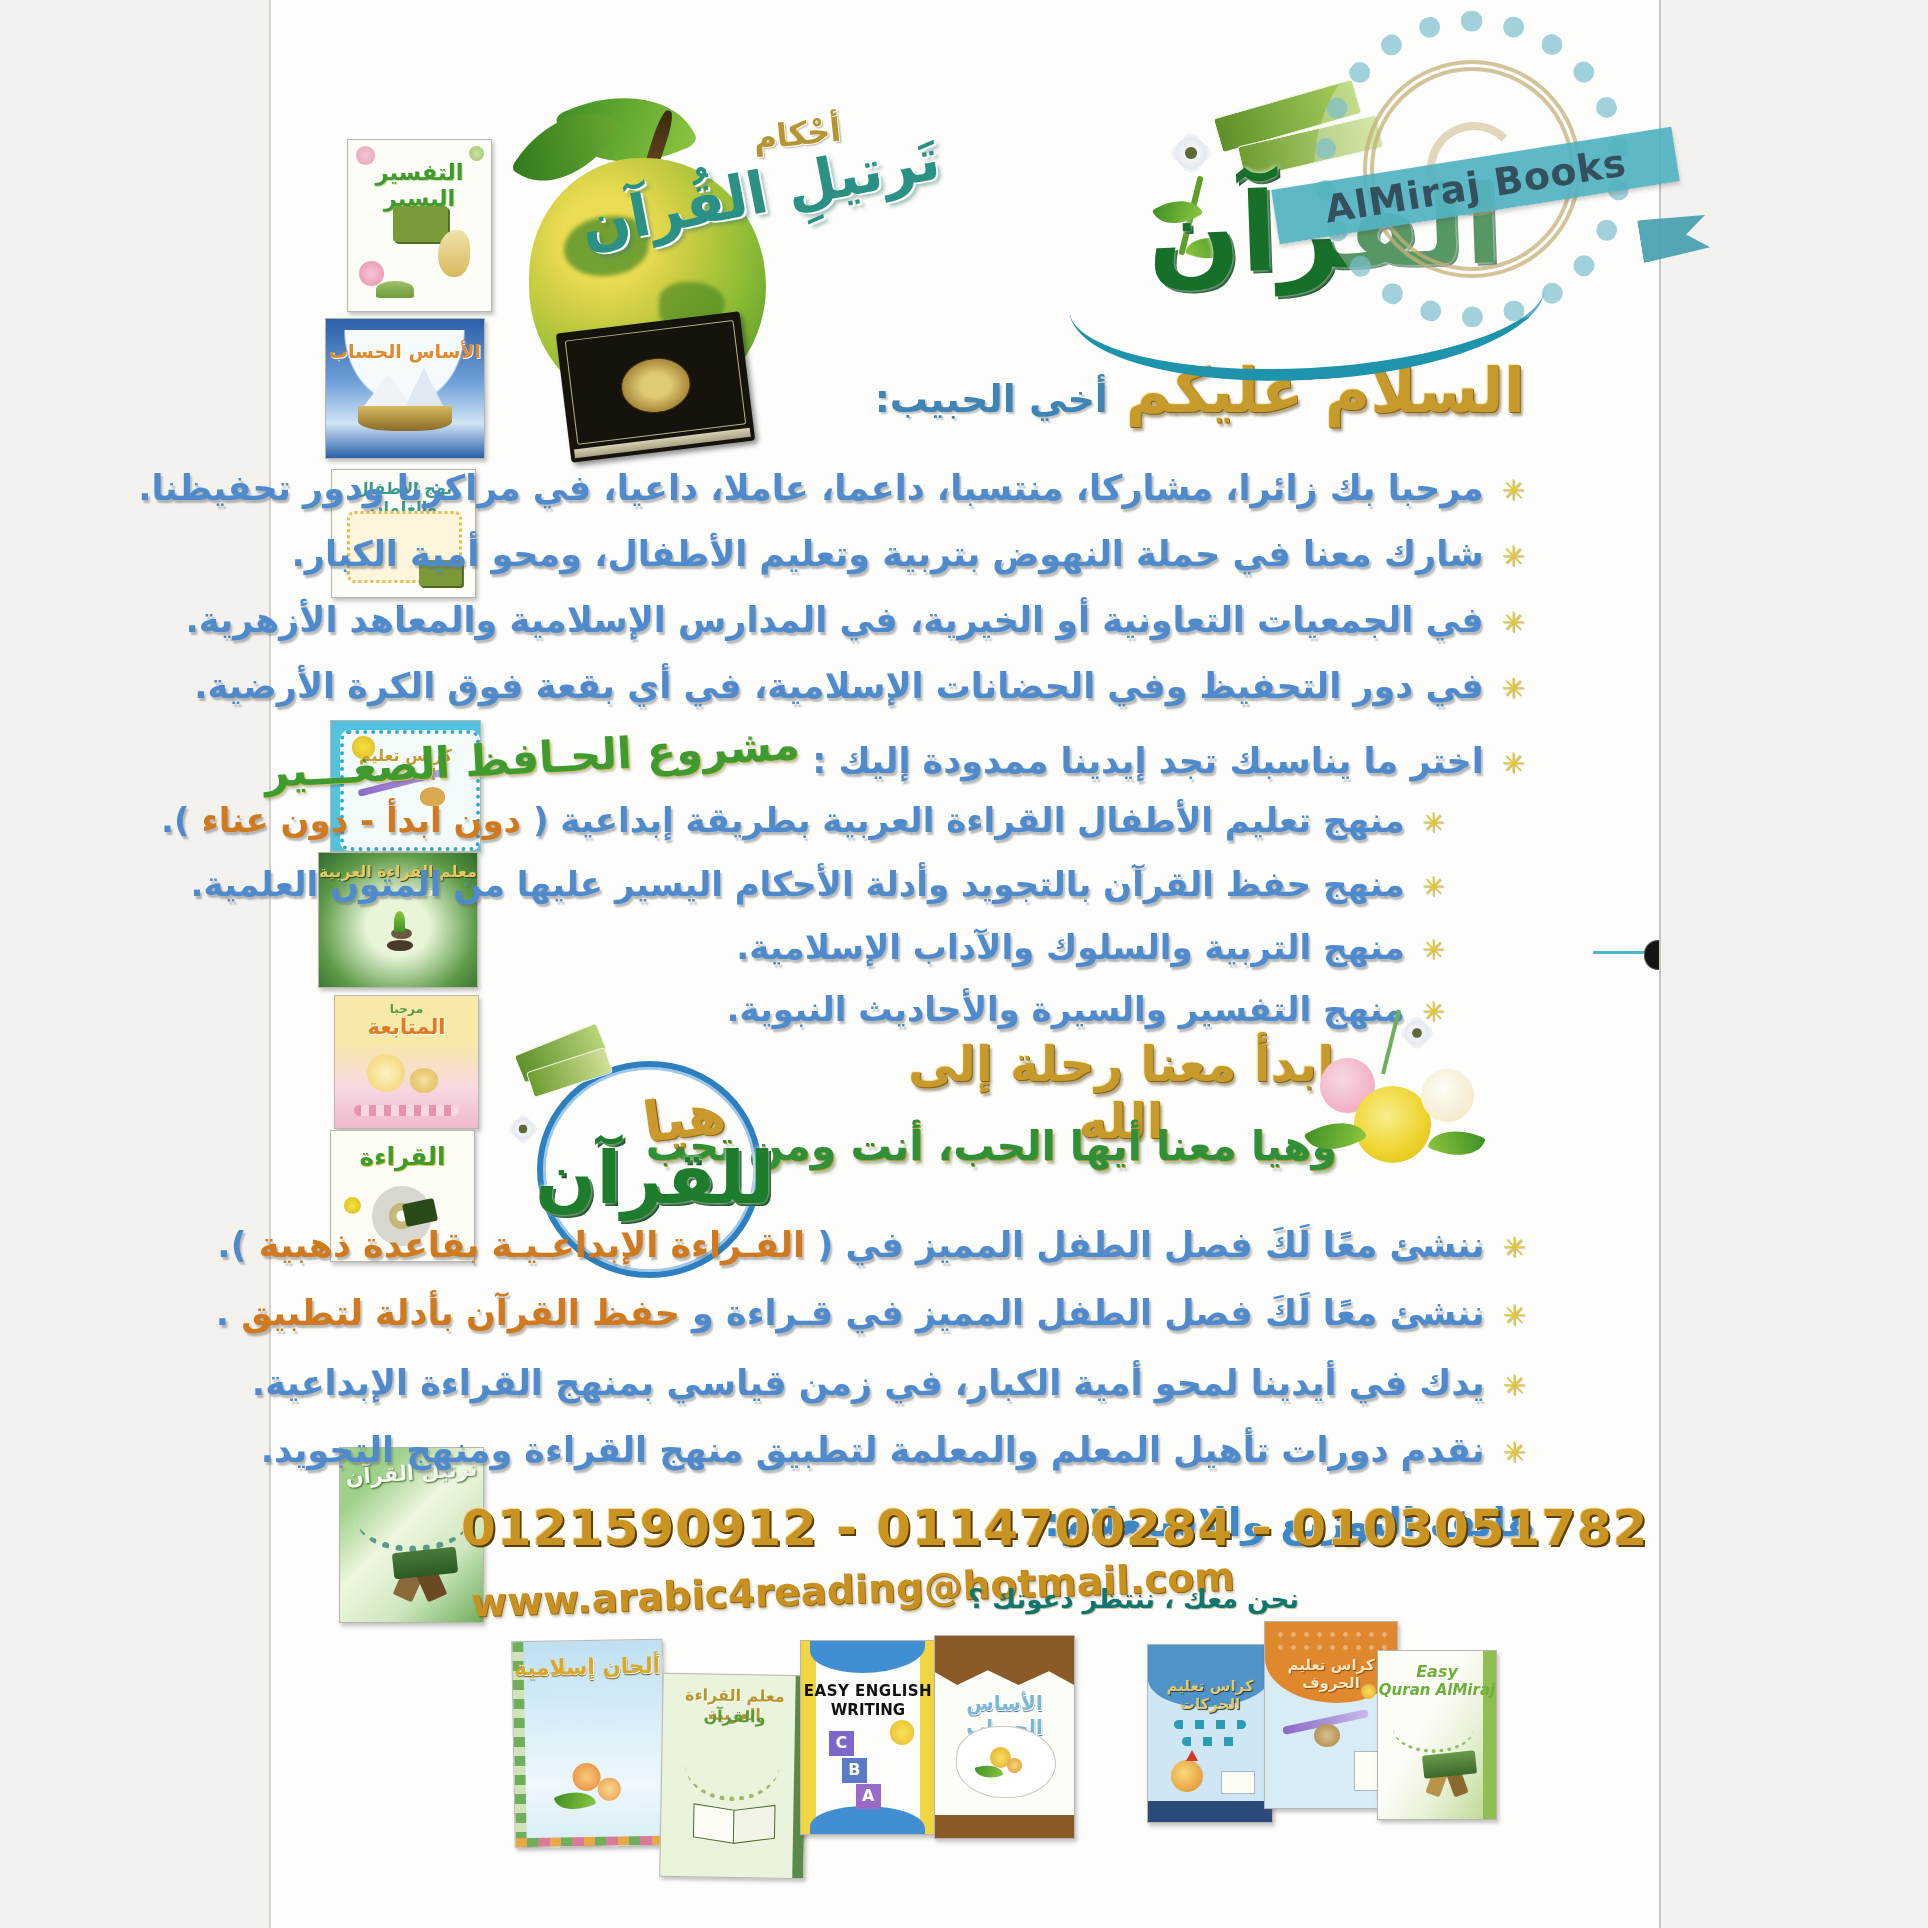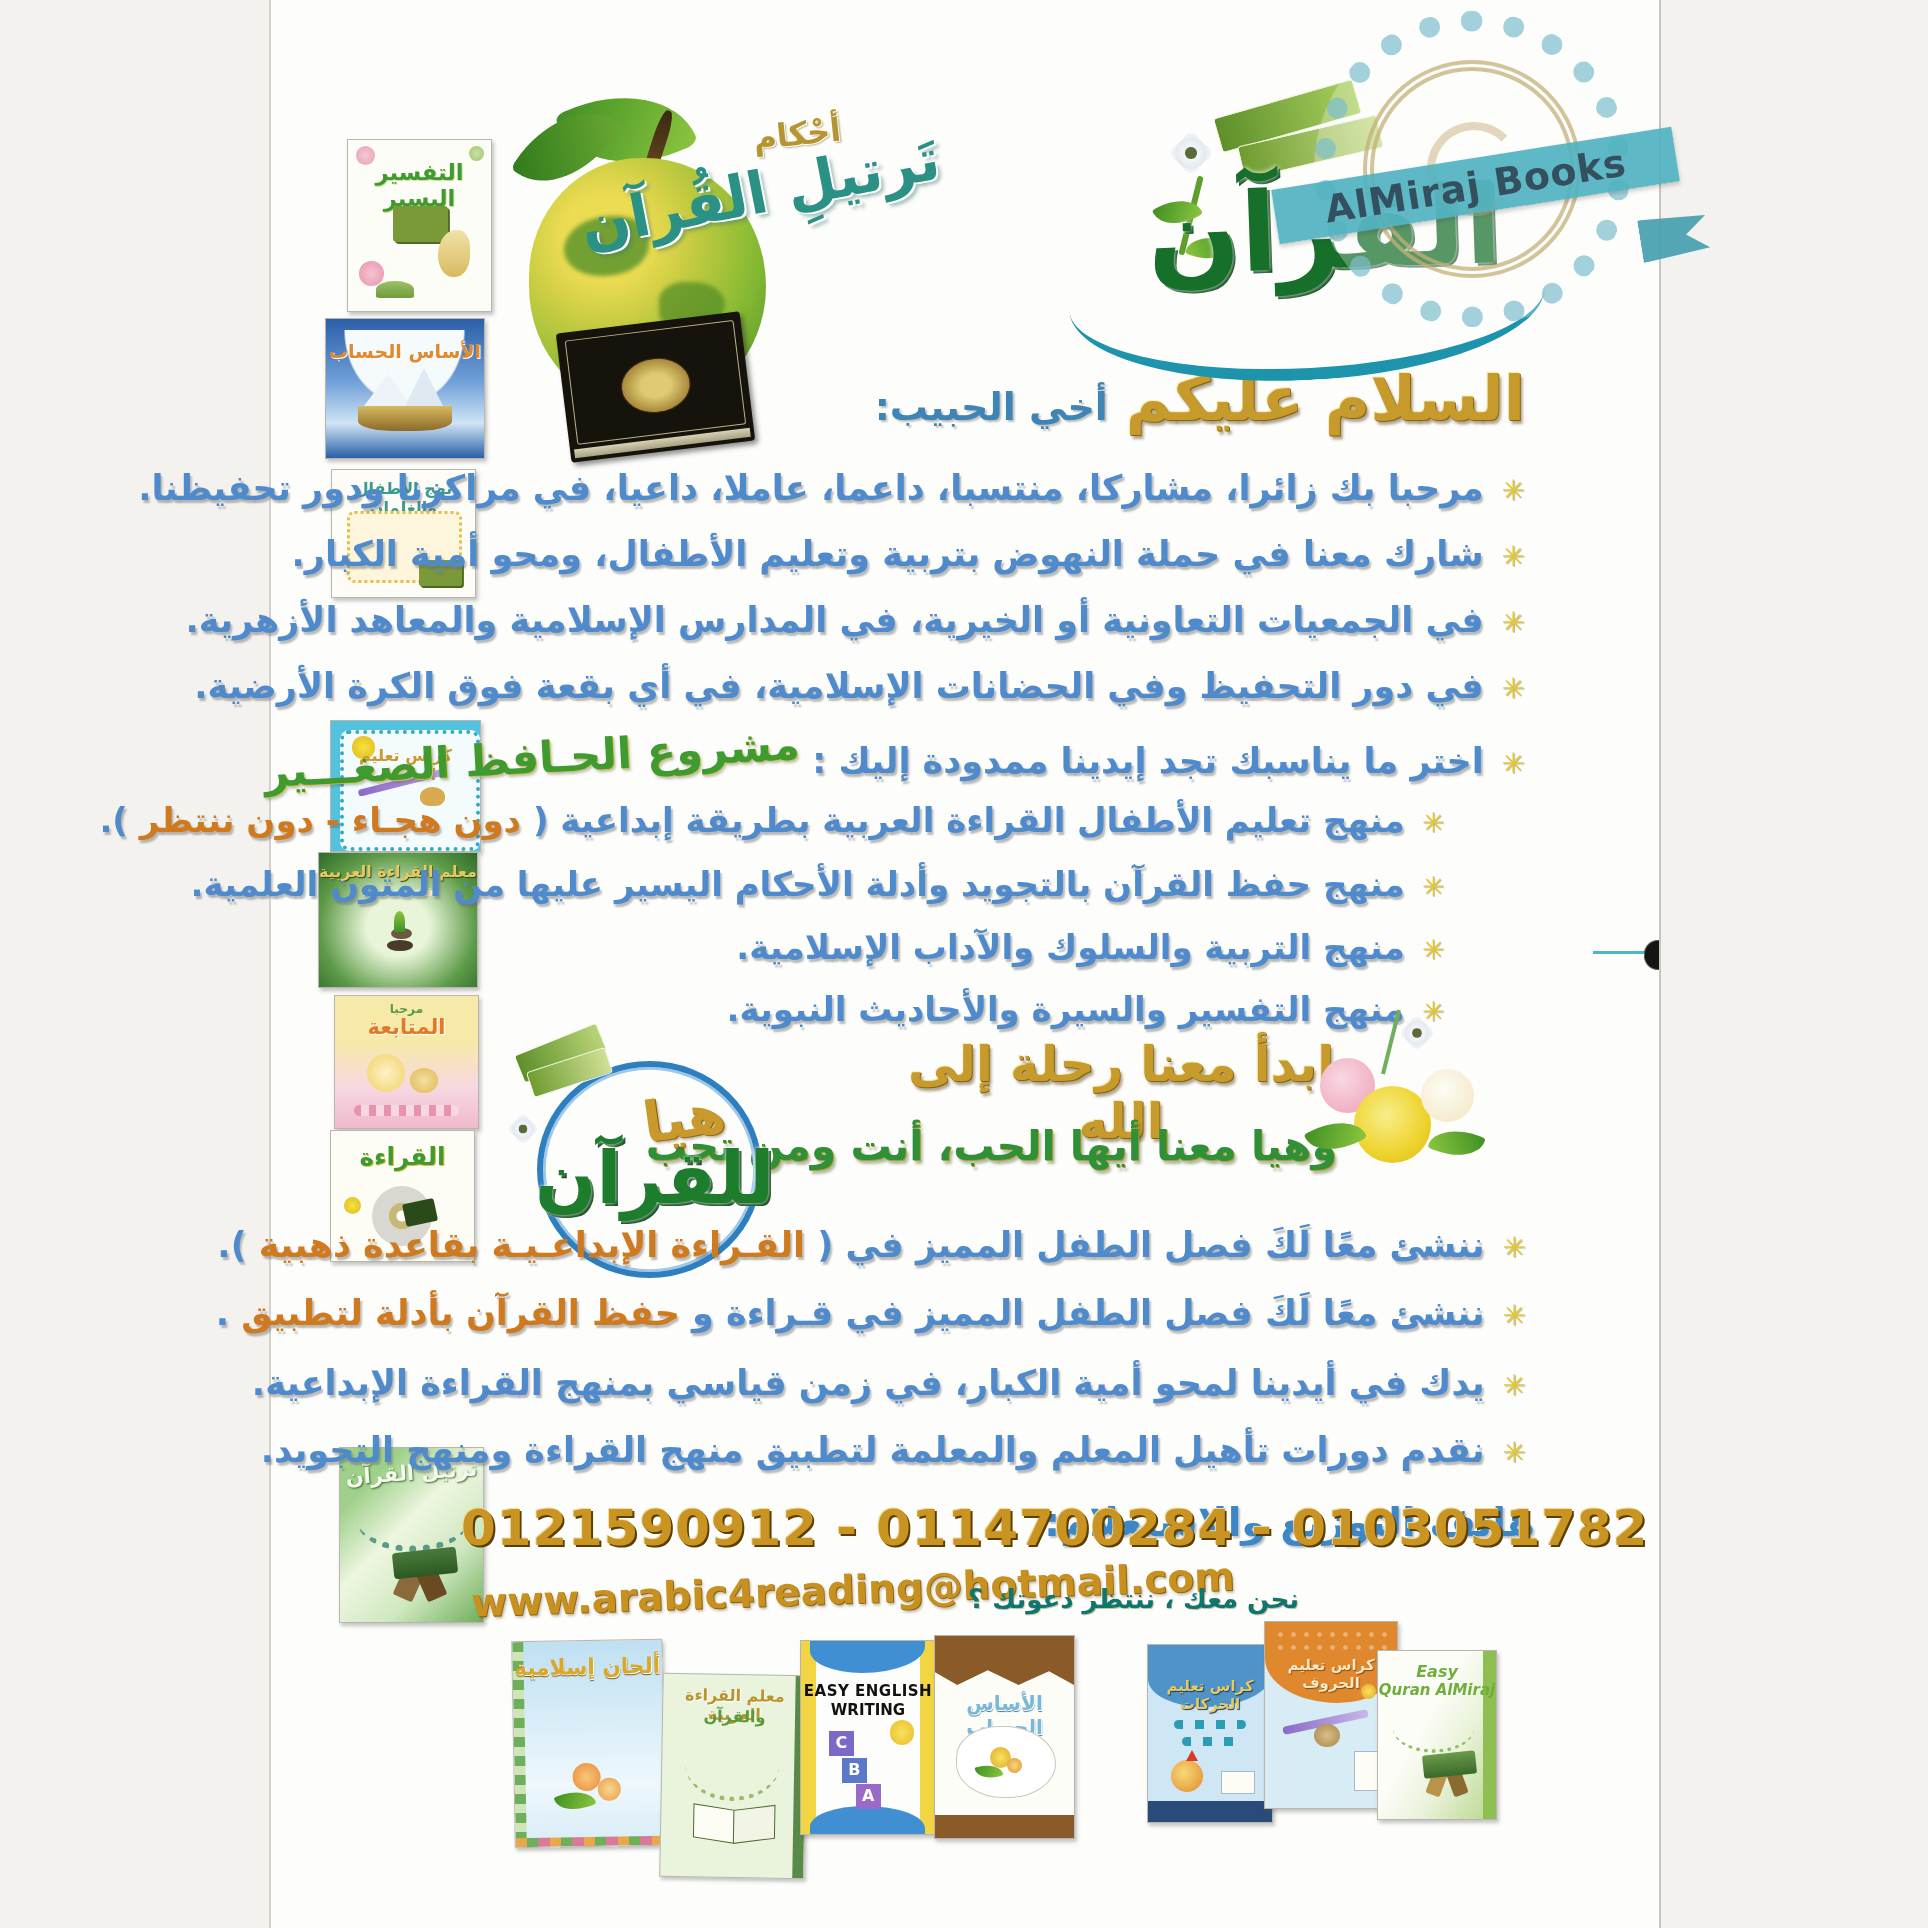--- a/index.html
+++ b/index.html
@@ -132,21 +132,21 @@
   <div class="abs" style="left:1069px;top:217px;width:476px;height:151px;border-bottom:12.2px solid #1d93ac;border-radius:50%;transform:rotate(-3deg);z-index:1"></div>
 
   <div class="abs wm-outer" style="z-index:2"></div>
   <div class="abs wm-inner" style="z-index:2"></div>
   <div class="abs wm-core" style="z-index:2"></div>
   <div class="abs wm-ribbon" style="z-index:3">
     <span>AlMiraj Books</span>
   </div>
   <div class="abs wm-tail" style="z-index:2"></div>
 
-  <div class="abs rtl" style="left:904px;top:362px;width:621px;white-space:nowrap">
+  <div class="abs rtl" style="left:904px;top:354px;width:621px;white-space:nowrap">
     <span class="goldhead" style="font-size:62px">السلام عليكم</span>
     <span class="tealhead" style="font-size:38px;margin-right:13px">أخي الحبيب:</span>
   </div>
 
   <div class="abs rtl b blue" style="left:395px;top:467px;width:1130px">
     <span class="star">✳</span>
     <span>مرحبا بك زائرا، مشاركا، منتسبا، داعما، عاملا، داعيا، في مراكزنا ودور تحفيظنا.</span>
   </div>
   <div class="abs rtl b blue" style="left:395px;top:533px;width:1130px">
     <span class="star">✳</span>
@@ -161,21 +161,21 @@
     <span>في دور التحفيظ وفي الحضانات الإسلامية، في أي بقعة فوق الكرة الأرضية.</span>
   </div>
   <div class="abs rtl b blue" style="left:395px;top:733px;width:1130px">
     <span class="star">✳</span>
     <span>اختر ما يناسبك تجد إيدينا ممدودة إليك :</span>
     <span class="hl-gr">مشروع الحـافظ الصغـــير</span>
   </div>
 
   <div class="abs rtl b bsub blue" style="left:395px;top:800px;width:1050px">
     <span class="star">✳</span>
-    <span>منهج تعليم الأطفال القراءة العربية بطريقة إبداعية ( </span><span class="hl-or">دون هجـاء - دون ننتظر</span><span> ).</span>
+    <span>منهج تعليم الأطفال القراءة العربية بطريقة إبداعية ( </span><span class="hl-or">دون ابدأ - دون عناء</span><span> ).</span>
   </div>
   <div class="abs rtl b bsub blue" style="left:395px;top:864px;width:1050px">
     <span class="star">✳</span>
     <span>منهج حفظ القرآن بالتجويد وأدلة الأحكام اليسير عليها من المتون العلمية.</span>
   </div>
   <div class="abs rtl b bsub blue" style="left:395px;top:927px;width:1050px">
     <span class="star">✳</span>
     <span>منهج التربية والسلوك والآداب الإسلامية.</span>
   </div>
   <div class="abs rtl b bsub blue" style="left:395px;top:989px;width:1050px">

